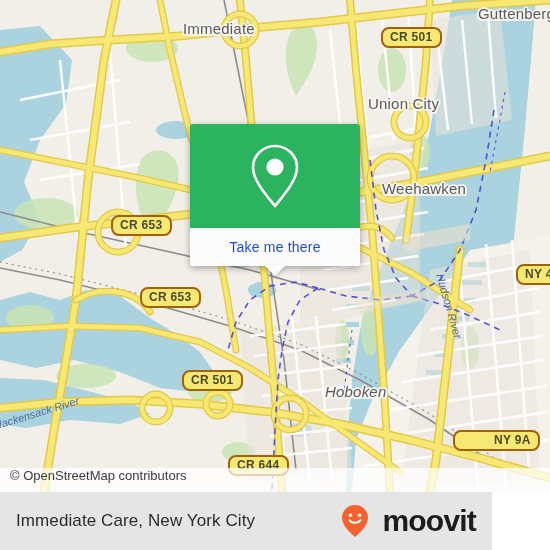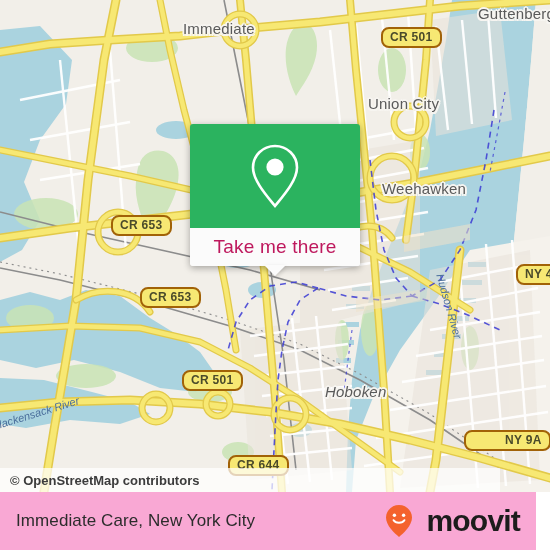--- a/index.html
+++ b/index.html
@@ -86,61 +86,60 @@
   #popup-foot {
     background: #fbfbfb;
     height: 38px;
     border-radius: 0 0 3px 3px;
     display: flex;
     align-items: center;
     justify-content: center;
     position: relative;
   }
   #popup-foot .txt {
-    color: #be185d;
-    font-size: 19px;
+    color: #1d4ed8;
+    font-size: 14px;
     letter-spacing: .2px;
   }
   #popup-tail {
     position: absolute;
     left: 50%;
     margin-left: -11px;
     bottom: -10px;
     width: 0; height: 0;
     border-left: 11px solid transparent;
     border-right: 11px solid transparent;
     border-top: 11px solid #fbfbfb;
     filter: drop-shadow(0 2px 2px rgba(0,0,0,.18));
   }
 
   
   #attrib {
     position: absolute;
     left: 0; bottom: 0;
-    width: 500px;
+    width: 550px;
     height: 24px;
     display: flex;
-    align-items: center;
+    align-items: flex-start;
     background: rgba(255,255,255,.72);
     z-index: 30;
-    font-weight: bold;
   }
   #attrib span {
     color: #3c3c3c;
     font-size: 13px;
     padding-left: 10px;
     white-space: nowrap;
   }
 
   
   #bottombar {
     position: absolute;
     left: 0; top: 492px;
-    width: 536px; height: 58px;
-    background: #f9a8d4;
+    width: 492px; height: 58px;
+    background: #e5e5e5;
     display: flex;
     align-items: center;
     justify-content: space-between;
     padding: 0 16px;
     box-sizing: border-box;
   }
   #place-title {
     color: #2c2c2c;
     font-size: 17px;
     letter-spacing: .1px;
@@ -378,21 +377,21 @@
 
     <div class="river-label" style="left:-6px; top:420px; transform:rotate(-17deg); transform-origin:left center;">Hackensack River</div>
     <div class="river-label" style="left:440px; top:268px; transform:rotate(74deg); transform-origin:left center;">Hudson River</div>
 
     <div class="shield" style="left:381px; top:27px;">CR 501</div>
     <div class="shield" style="left:111px; top:215px;">CR 653</div>
     <div class="shield" style="left:140px; top:287px;">CR 653</div>
     <div class="shield" style="left:182px; top:370px;">CR 501</div>
     <div class="shield" style="left:186px; top:455px;margin-left:42px;">CR 644</div>
     <div class="shield" style="left:516px; top:264px;">NY 495</div>
-    <div class="shield" style="left:464px; top:430px;padding-left:39px;">NY 9A</div>
+    <div class="shield" style="left:453px; top:430px;padding-left:39px;">NY 9A</div>
 
     <div id="popup">
       <div id="popup-head">
         <svg width="56" height="68" viewBox="0 0 56 68">
           <path d="M28 4 C15.8 4 6 13.6 6 25.4 C6 38.6 20 54 28 64
                    C36 54 50 38.6 50 25.4 C50 13.6 40.2 4 28 4 Z" fill="none" stroke="#ffffff" stroke-width="2.6"></path>
           <circle cx="28" cy="25" r="8.6" fill="#ffffff"></circle>
         </svg>
       </div>
       <div id="popup-foot">

